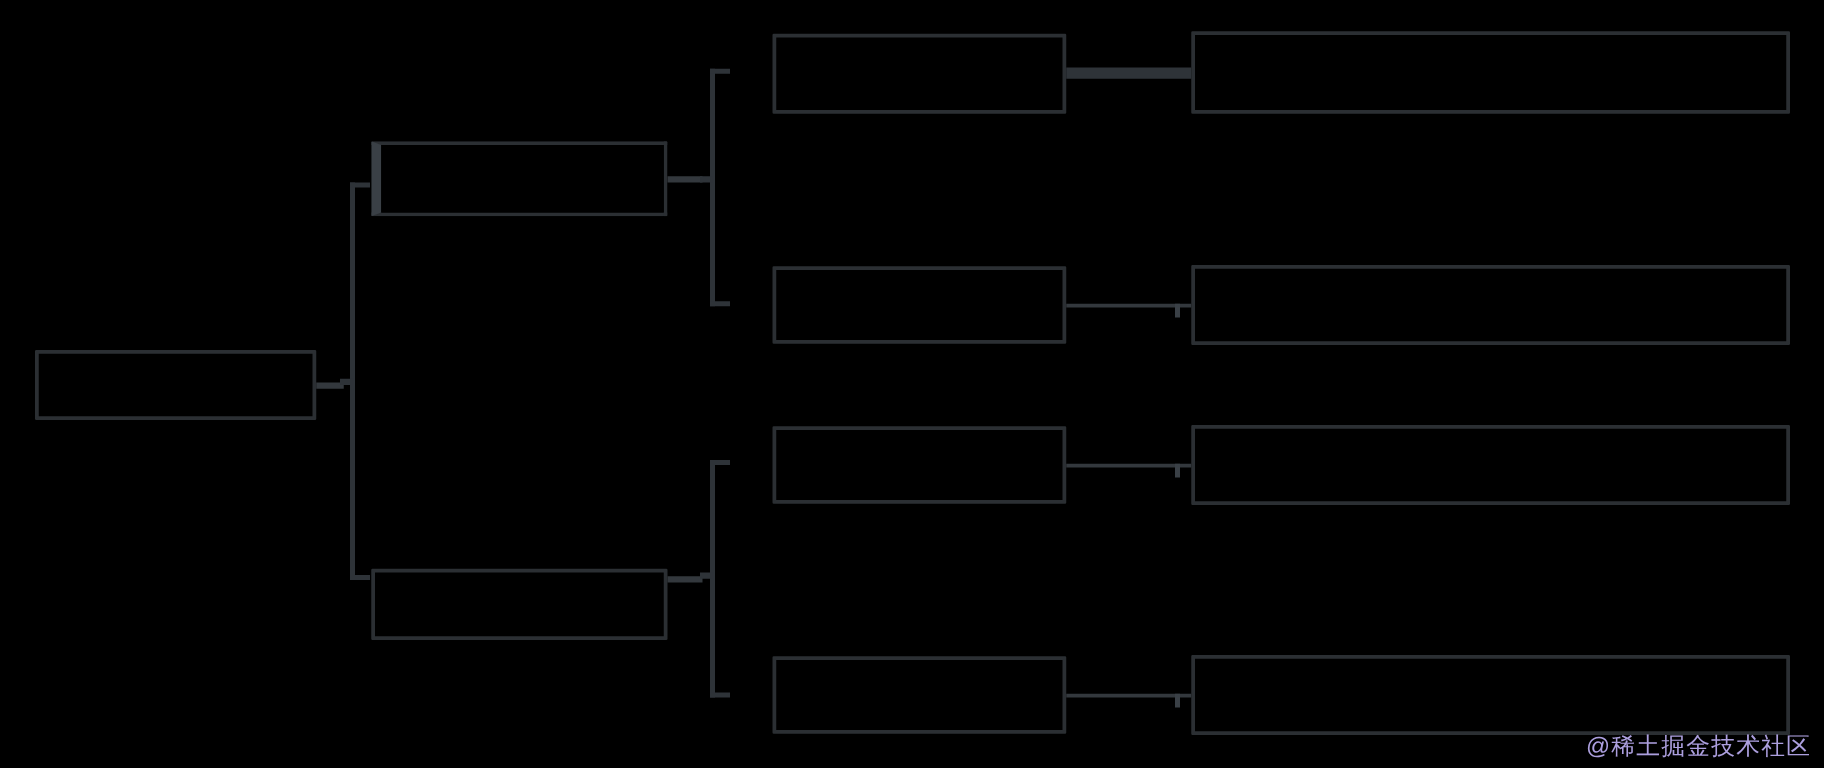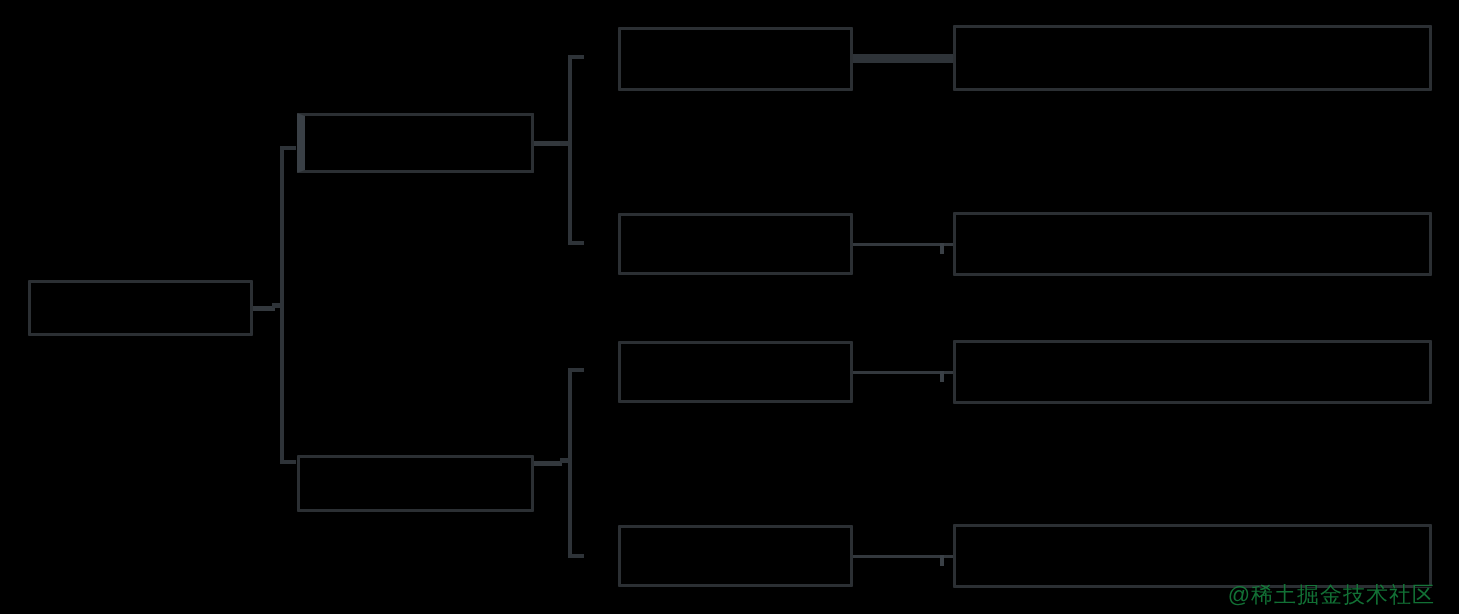--- a/index.html
+++ b/index.html
@@ -77,24 +77,24 @@
   .tick {
     position: absolute;
     width: 4px;
     height: 11px;
     background: #3a4046;
   }
 
   
   .watermark {
     position: absolute;
-    right: 24px;
+    right: 10px;
     bottom: 4px;
-    color: #15803d;
-    font-size: 22px;
+    color: #c4b5fd;
+    font-size: 19px;
     letter-spacing: 1px;
     opacity: .88;
     text-shadow: 0 1px 1px #000;
     user-select: none;
     white-space: nowrap;
   }
 </style>
 </head>
 <body>
 

